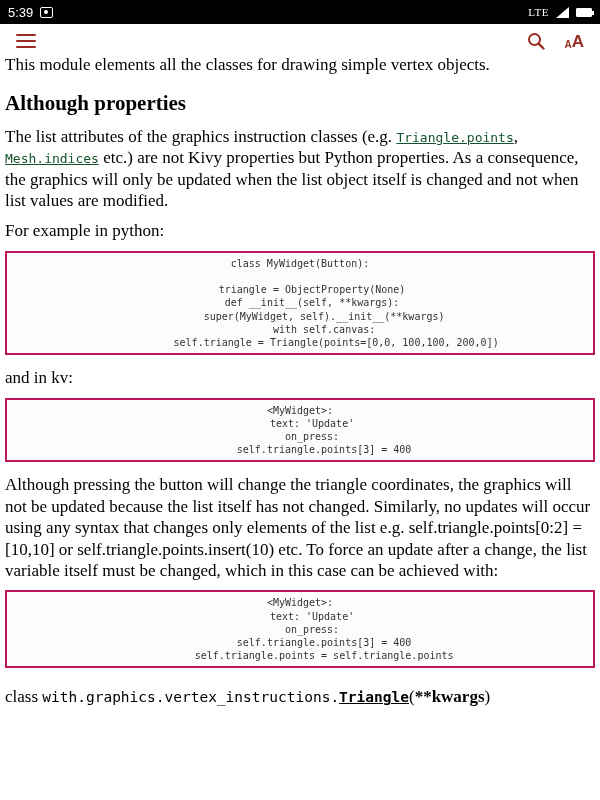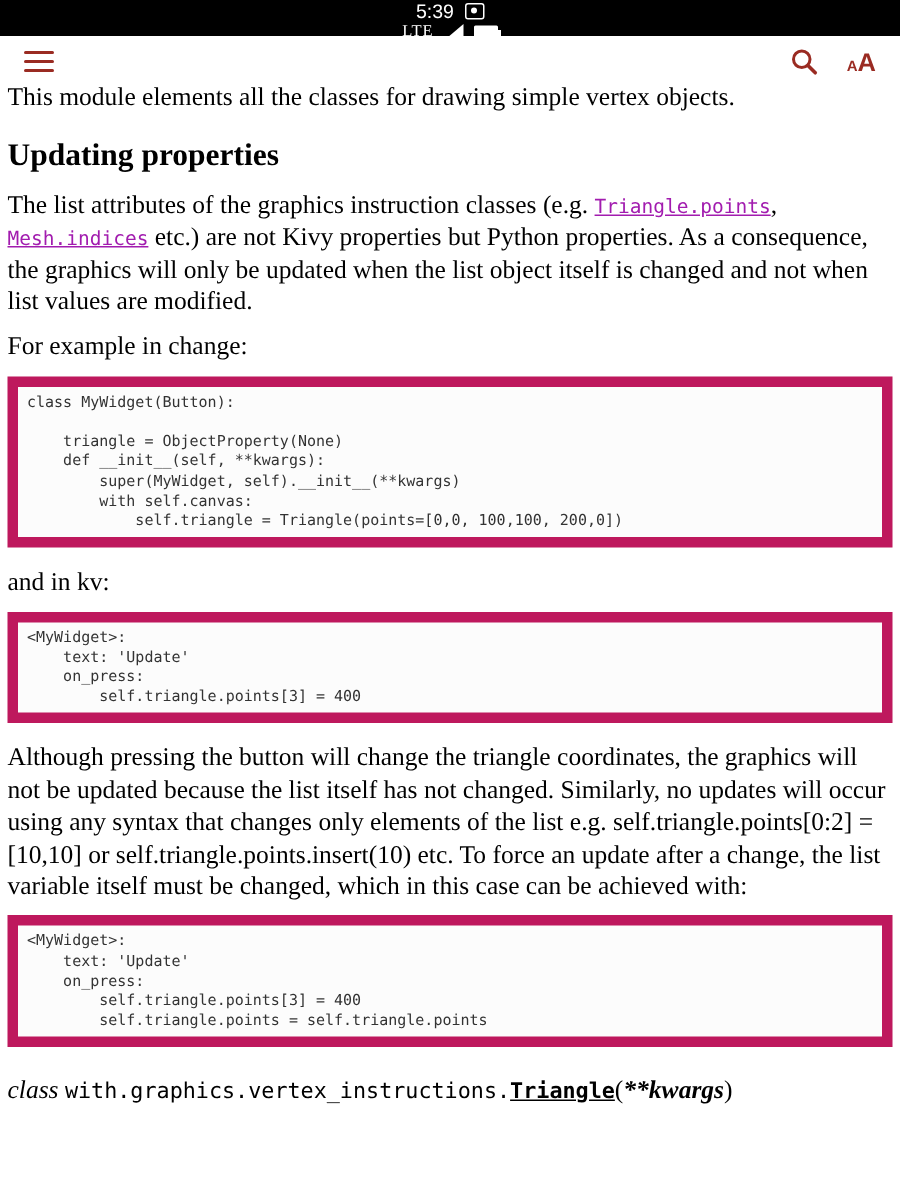--- a/index.html
+++ b/index.html
@@ -3,21 +3,21 @@
 <meta charset="utf-8">
 <style>
   * { box-sizing: border-box; margin: 0; padding: 0; }
   html, body { width: 600px; height: 800px; overflow: hidden; background: #fff; }
   body { font-family: "Liberation Serif", serif; color: #000; }
 
   
   .status-bar {
     height: 24px; background: #000; color: #fff;
     display: flex; align-items: center; justify-content: space-between;
-    padding: 0 8px; font-family: "Liberation Sans", sans-serif; font-size: 13px; flex-direction: column;
+    padding: 0 8px; font-family: "Liberation Sans", sans-serif; font-size: 13px;
   }
   .sb-group { display: flex; align-items: center; gap: 7px; }
   .sb-photo { width: 13px; height: 11px; border: 1.5px solid #fff; border-radius: 2px; position: relative; }
   .sb-photo::after { content:""; position:absolute; left:3px; top:2px; width:4px; height:4px; border-radius:50%; background:#fff; }
   .sb-net { font-size: 11px; letter-spacing: .5px; font-family: Liberation Serif, serif; }
   .sb-signal { width: 0; height: 0; border-left: 13px solid transparent; border-bottom: 11px solid #fff; }
   .sb-batt { width: 16px; height: 9px; border: 1px solid #fff; border-radius: 1px; position: relative; background: #fff; }
   .sb-batt::after { content:""; position:absolute; right:-3px; top:2px; width:2px; height:4px; background:#fff; }
 
   
@@ -34,35 +34,35 @@
   .font-icon .big-a { font-size: 17px; }
 
   
   .content { padding: 0 5px; overflow: hidden; height: 742px; font-size: 17px; line-height: 1.26; }
   .clip-top { margin-top: -4px; }
   p { margin: 9px 0; }
   h2 { font-size: 21px; font-weight: bold; margin: 15px 0 8px 0; }
 
   a.codelink {
     font-family: "DejaVu Sans Mono", "Liberation Mono", monospace;
-    font-size: 13px; color: #a21caf; text-decoration: underline; cursor: pointer;
+    font-size: 13px; color: #14532d; text-decoration: underline; cursor: pointer;
   }
 
   pre.code {
     font-family: "DejaVu Sans Mono", "Liberation Mono", monospace;
     font-size: 10px; line-height: 1.32; color: #333;
-    background: #fcfcfc; border: 7px solid #be185d;
-    padding: 4px 6px; margin: 7px 0 12px 0; white-space: pre; overflow: hidden;
+    background: #fcfcfc; border: 2px solid #be185d;
+    padding: 4px 6px; margin: 7px 0 12px 0; white-space: pre; overflow: hidden; text-align: center;
   }
 
   .signature { margin-top: 18px; margin-bottom: 6px; font-size: 17px; }
-  .signature .kw { font-style: italic; }
+  .signature .kw { }
   .signature code { font-family: "DejaVu Sans Mono", "Liberation Mono", monospace; font-size: 14.5px; }
   .signature code.descname { font-weight: bold; text-decoration: underline; }
-  .signature .args { font-style: italic; font-weight: 600; text-align: center; }
+  .signature .args { font-weight: 600; text-align: center; }
 
   .indent1 { margin-left: 24px; }
   .indent2 { margin-left: 48px; }
   .param-name { font-style: italic; }
 </style>
 </head>
 <body>
 
 <div>
 
@@ -95,25 +95,25 @@
         <span class="small-a">A</span>
           <span class="big-a">A</span>
       </span>
     </div>
   </div>
 
   <div class="content">
 
     <p class="clip-top">This module elements all the classes for drawing simple vertex objects.</p>
 
-    <h2>Updating properties</h2>
+    <h2>Although properties</h2>
 
     <p><span>The list attributes of the graphics instruction classes (e.g. </span><a class="codelink">Triangle.points</a><span>, </span><a class="codelink">Mesh.indices</a><span> etc.) are not Kivy properties but Python properties. As a consequence, the graphics will only be updated when the list object itself is changed and not when list values are modified.</span></p>
 
-    <p>For example in change:</p>
+    <p>For example in python:</p>
 
     <pre class="code">class MyWidget(Button):
 
     triangle = ObjectProperty(None)
     def __init__(self, **kwargs):
         super(MyWidget, self).__init__(**kwargs)
         with self.canvas:
             self.triangle = Triangle(points=[0,0, 100,100, 200,0])</pre>
 
     <p>and in kv:</p>

